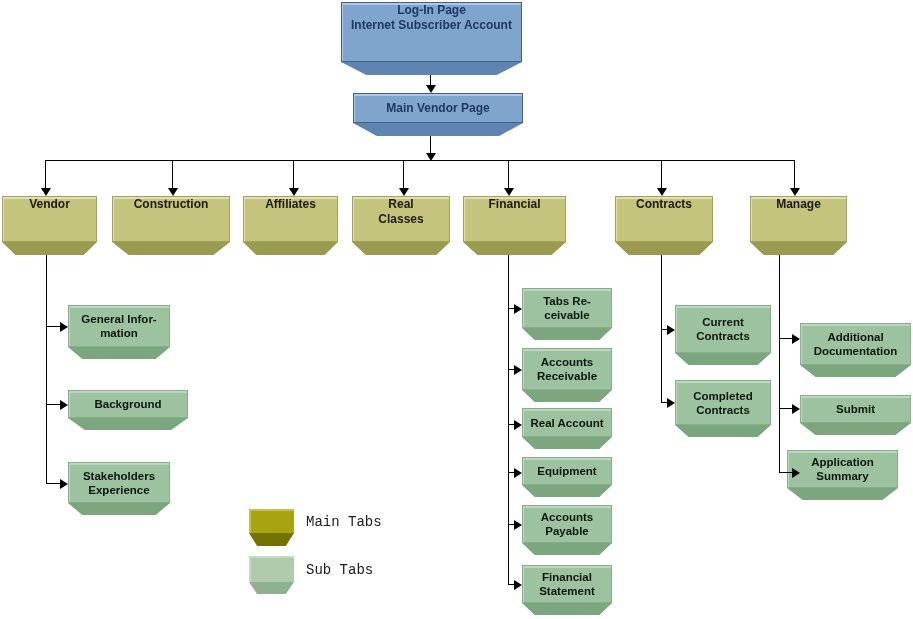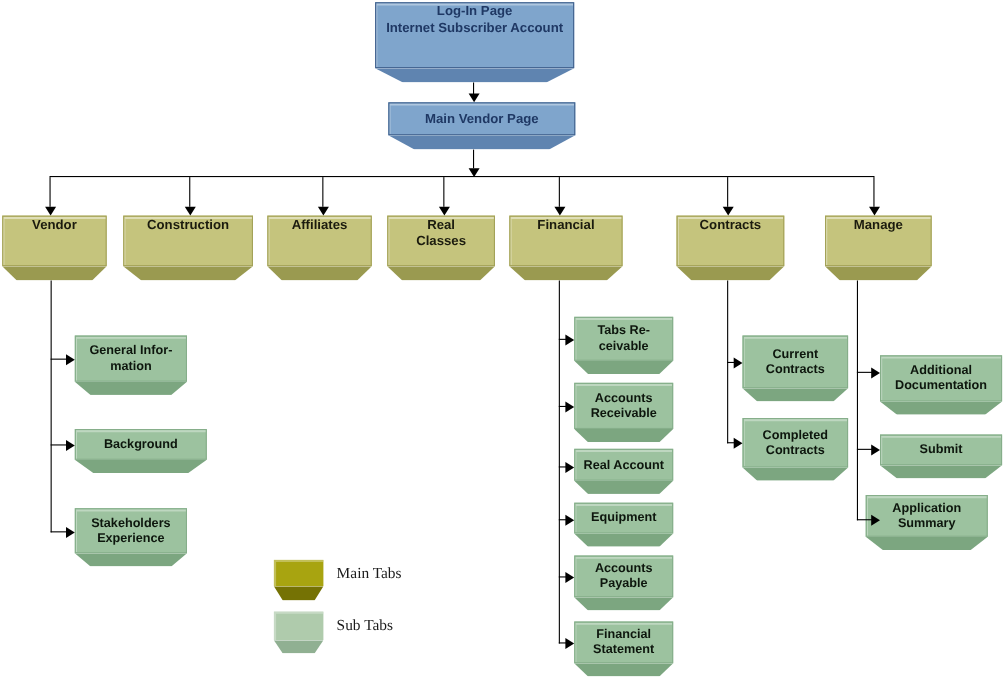--- a/index.html
+++ b/index.html
@@ -27,21 +27,21 @@
                  color:#0d160d; box-shadow:inset 1px 2px 0 rgba(255,255,255,.35);
                  font-size:11.5px; line-height:14px; }
   .n-sub .bevel { background:var(--sub-tab-bevel,#7CA680); }
 
   .swatch .face { box-shadow:inset 2px 2px 0 rgba(255,255,255,.3); }
   .sw-main .face { background:var(--legend-main-fill,#A8A410); }
   .sw-main .bevel { background:var(--legend-main-bevel,#757204); clip-path:polygon(0 0,100% 0,82% 100%,18% 100%); }
   .sw-sub .face { background:var(--legend-sub-fill,#AFCBAC); }
   .sw-sub .bevel { background:var(--legend-sub-bevel,#90B092); clip-path:polygon(0 0,100% 0,82% 100%,18% 100%); }
 
-  .legend-label { position:absolute; font-family:Liberation Serif, serif;
+  .legend-label { position:absolute; font-family:Liberation Mono, monospace;
                   font-size:14px; color:#1a1a1a; }
 
   .ln { position:absolute; background:var(--connector,#000); }
   .ah-d { position:absolute; width:0; height:0; border-left:5px solid transparent;
           border-right:5px solid transparent; border-top:8px solid var(--connector,#000); }
   .ah-r { position:absolute; width:0; height:0; border-top:5px solid transparent;
           border-bottom:5px solid transparent; border-left:8px solid var(--connector,#000); }
 </style>
 </head>
 <body>

